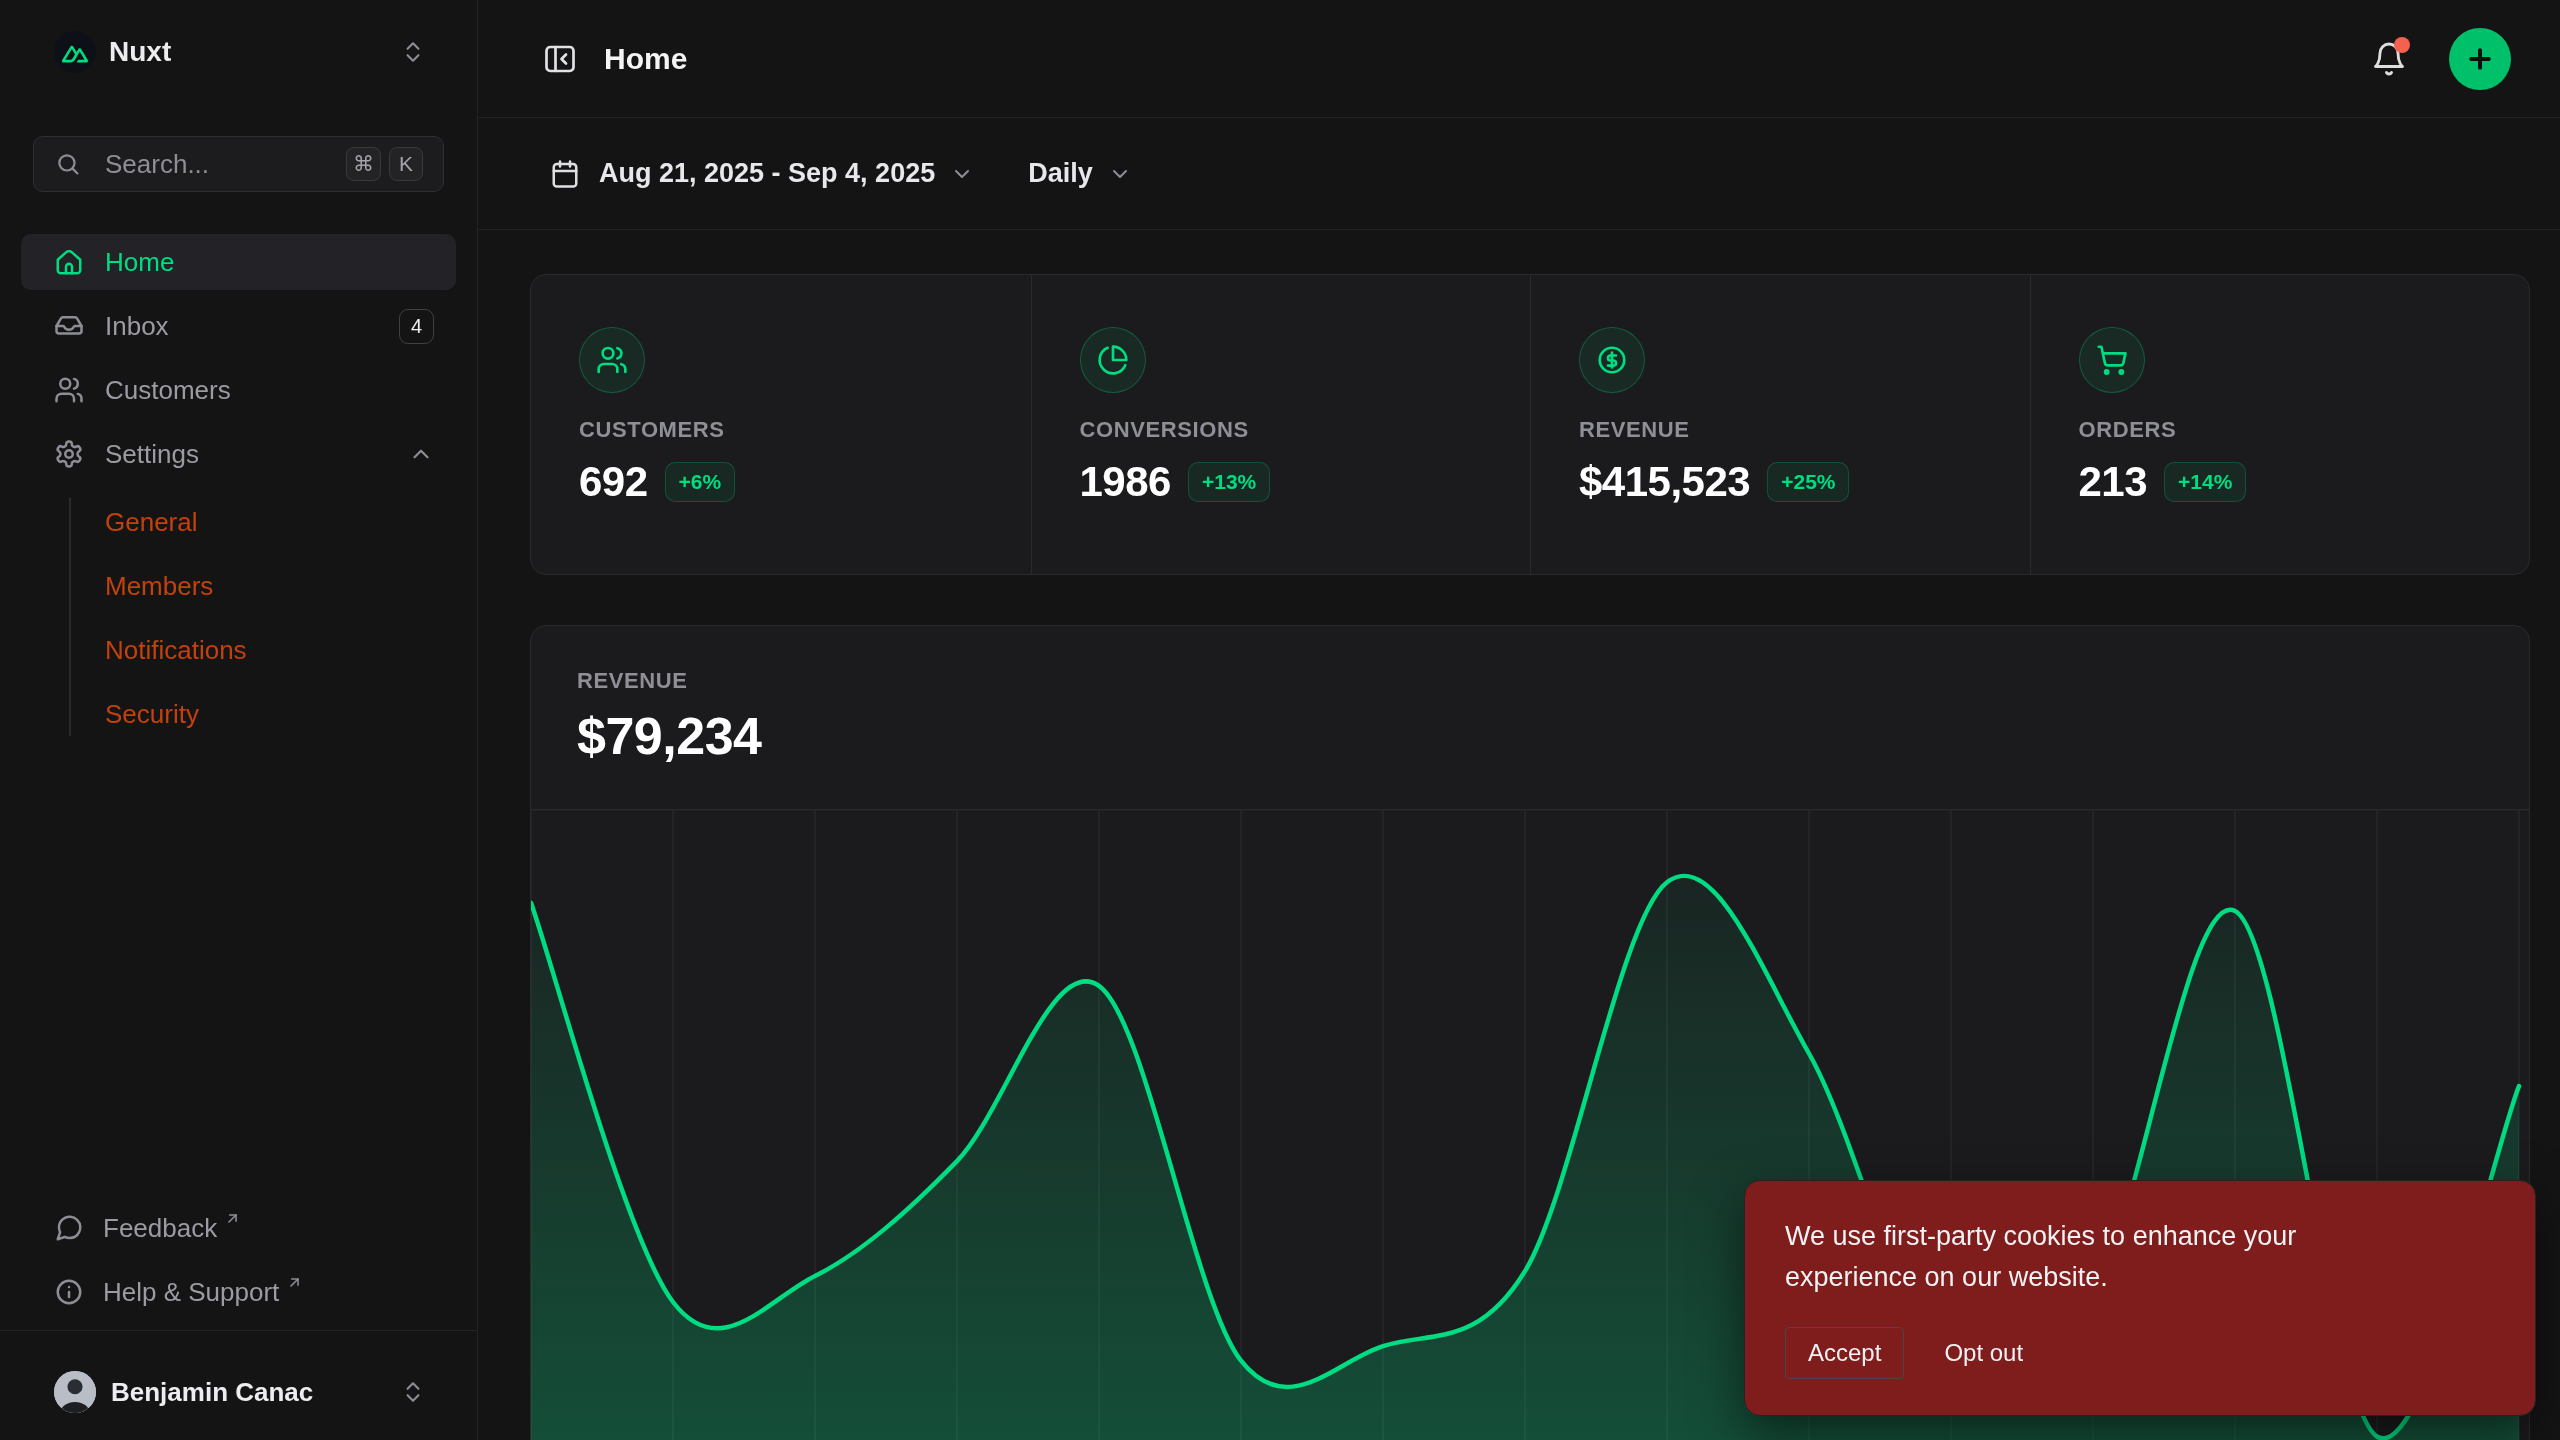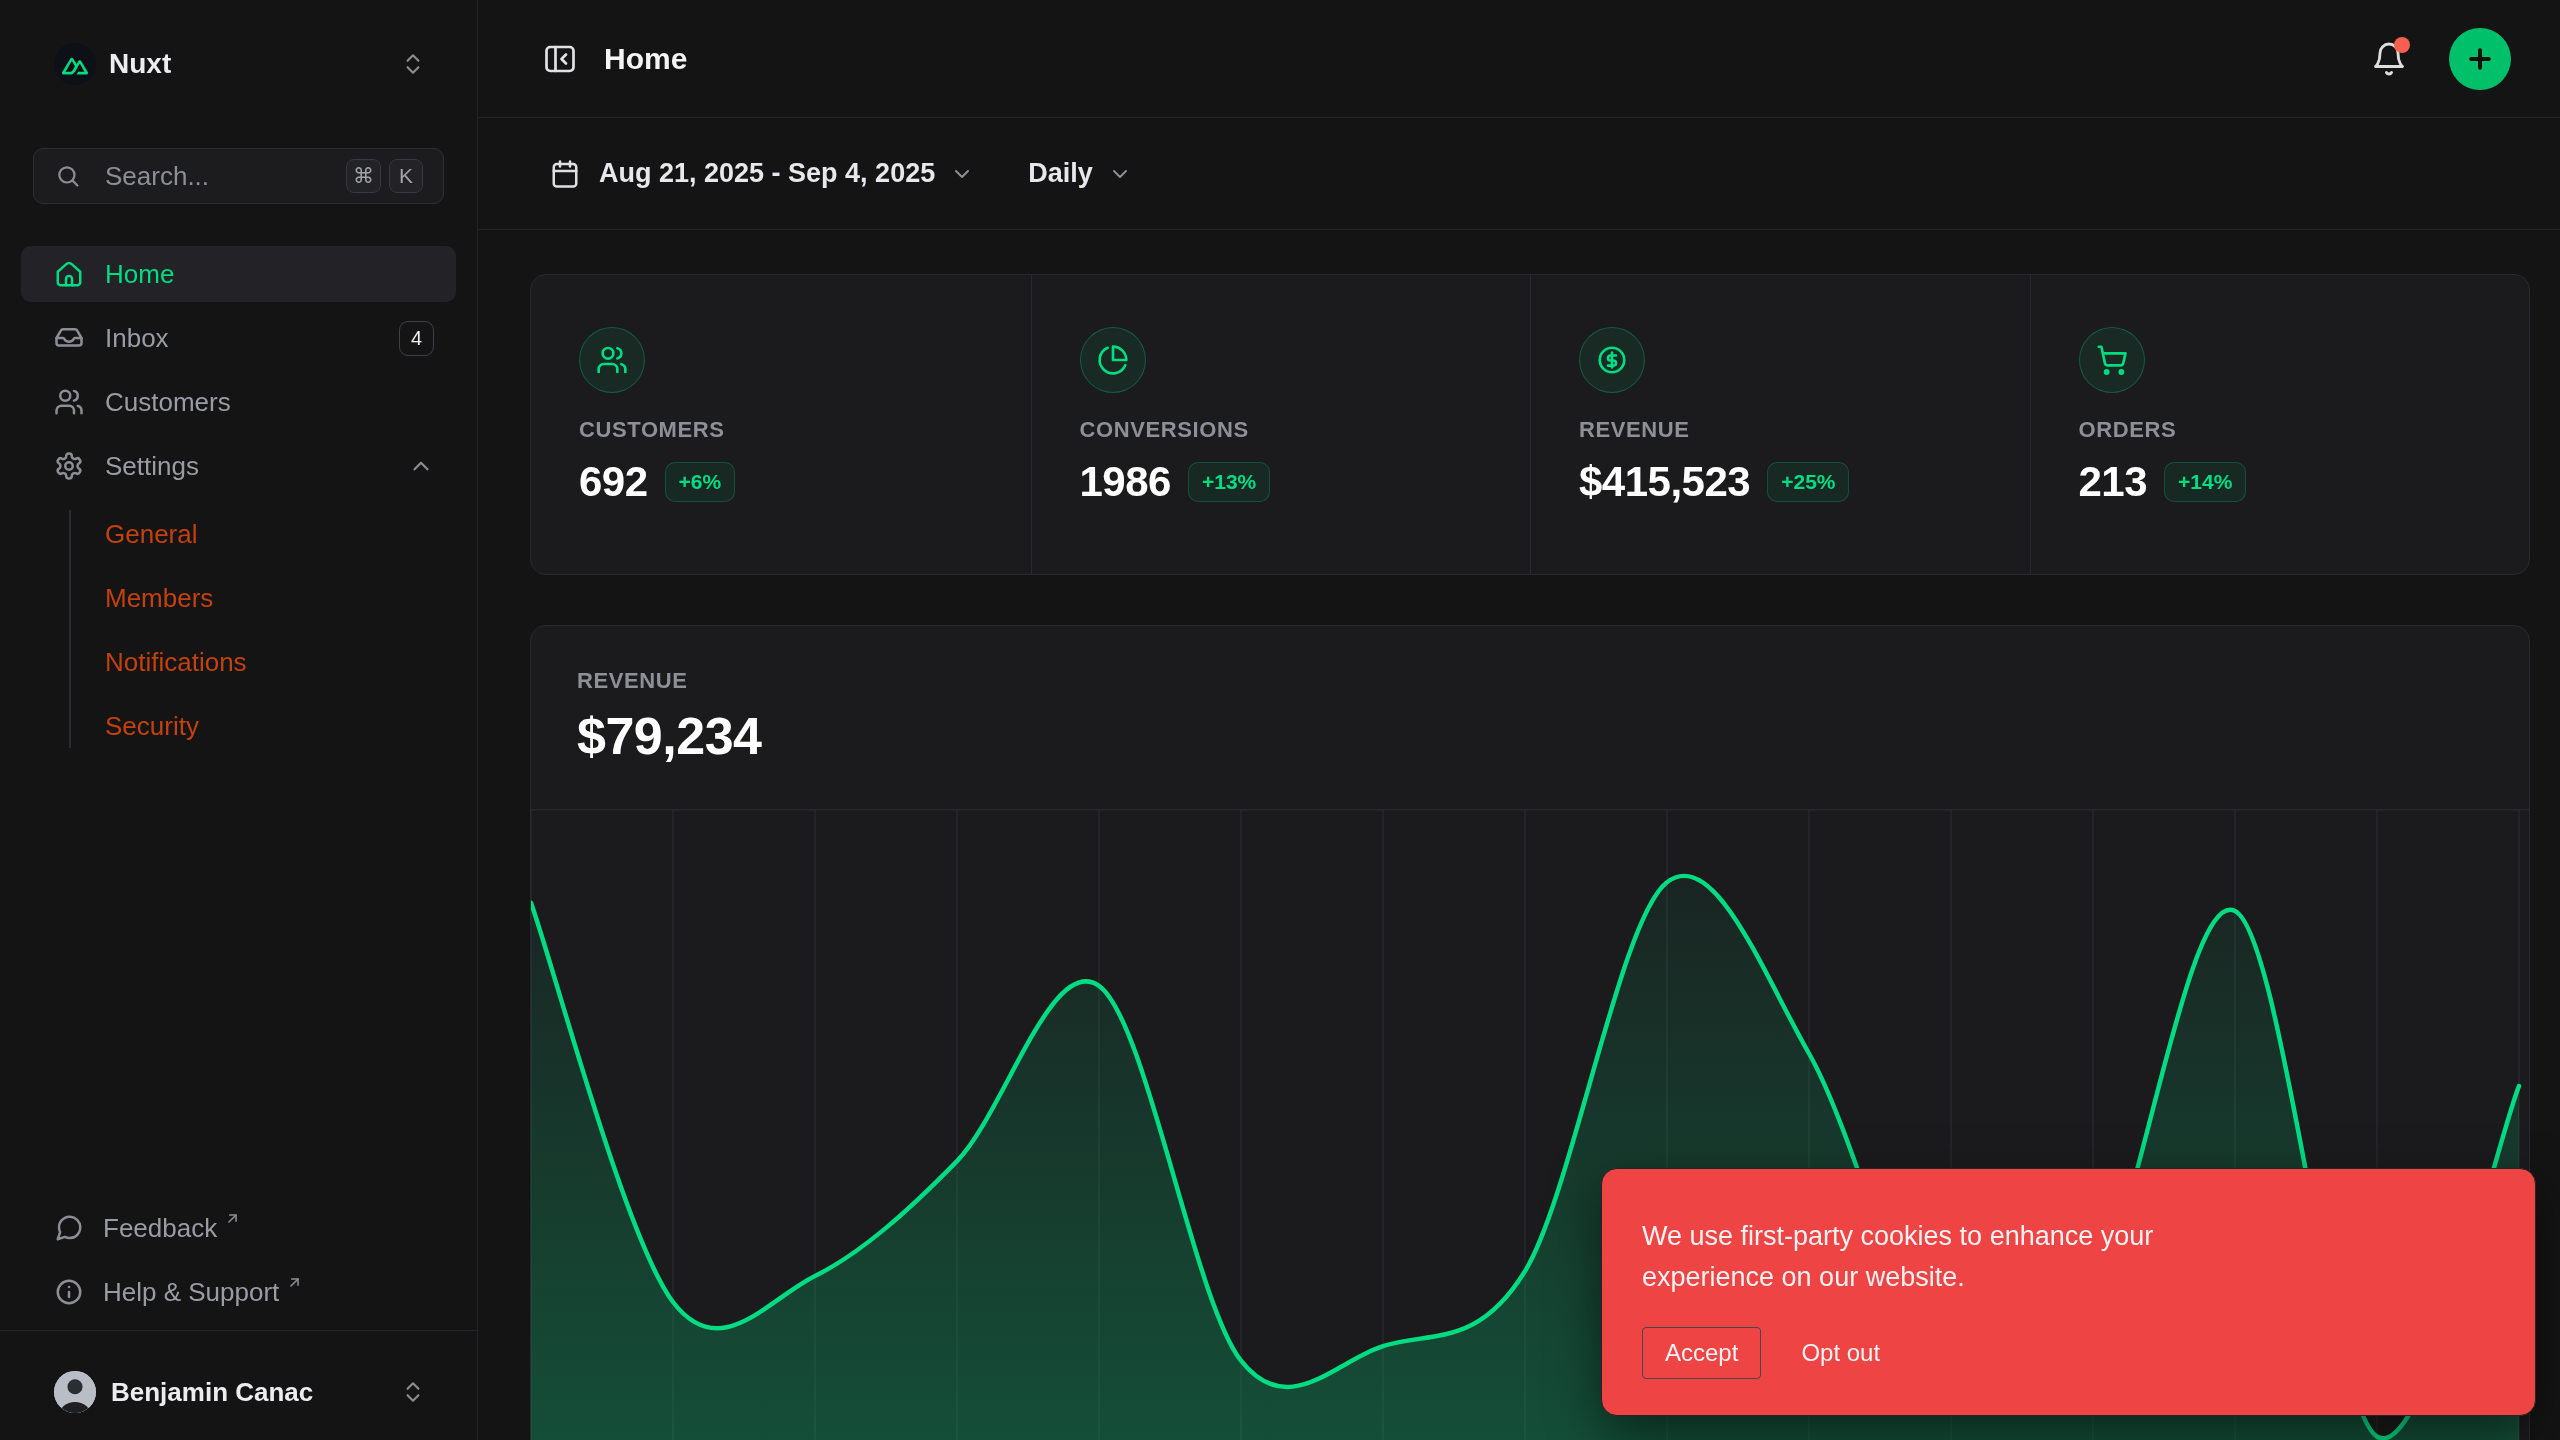--- a/index.html
+++ b/index.html
@@ -10,21 +10,21 @@
     color: #ededf0;
     position: relative;
   }
   svg { display: block; }
 
   
   .sidebar {
     position: absolute; left: 0; top: 0; bottom: 0; width: 478px;
     border-right: 1px solid #232327;
     display: flex; flex-direction: column;
-    padding: 36px 21px 16px;
+    padding: 24px 21px 16px;
   }
   .team-row { display: flex; align-items: center; height: 56px; padding: 0 30px 0 33px; cursor: pointer; }
   .logo-circle { width: 42px; height: 42px; border-radius: 50%; background: #0d1117; display: flex; align-items: center; justify-content: center; flex: none; }
   .team-name { margin-left: 13px; font-size: 28px; font-weight: 700; color: #ededf0; flex: 1; }
   .updown { color: #8b8b93; }
 
   .search-box {
     margin: 56px 12px 0; height: 56px;
     border: 1px solid #2e2e33; background: #1c1c1f; border-radius: 10px;
     display: flex; align-items: center; padding: 0 20px 0 21px; cursor: pointer;
@@ -124,23 +124,23 @@
     background: #1b1b1d; border: 1px solid #2a2a2e; border-radius: 16px;
     position: relative; overflow: hidden;
   }
   .rev-head { padding: 42px 0 0 46px; }
   .rev-label { font-size: 22px; letter-spacing: 0.6px; color: #8f8f98; font-weight: 600; }
   .rev-value { margin-top: 12px; font-size: 52px; font-weight: 700; color: #ffffff; letter-spacing: -0.5px; }
   #rev-chart { position: absolute; left: 0; top: 183px; width: 1998px; height: 632px; }
 
   
   .cookie {
-    position: absolute; right: 24px; bottom: 24px; width: 935px;
-    background: #ef4444; border: 1px solid #242428; border-radius: 16px;
-    padding: 47px 40px 36px;
+    position: absolute; right: 24px; bottom: 24px; width: 792px;
+    background: #7f1d1d; border: 1px solid #242428; border-radius: 16px;
+    padding: 35px 40px 36px;
     box-shadow: 0 18px 50px rgba(0,0,0,0.5);
     z-index: 5;
   }
   .cookie-msg { font-size: 27px; line-height: 1.5; color: #f2f2f4; max-width: 650px; }
   .cookie-actions { margin-top: 30px; display: flex; align-items: center; gap: 40px; }
   .btn-accept {
     border: 1px solid #46464c; border-radius: 4px; background: transparent;
     color: #f2f2f4; font-size: 24px; font-weight: 500; padding: 11px 22px;
     font-family: inherit; cursor: pointer;
   }

